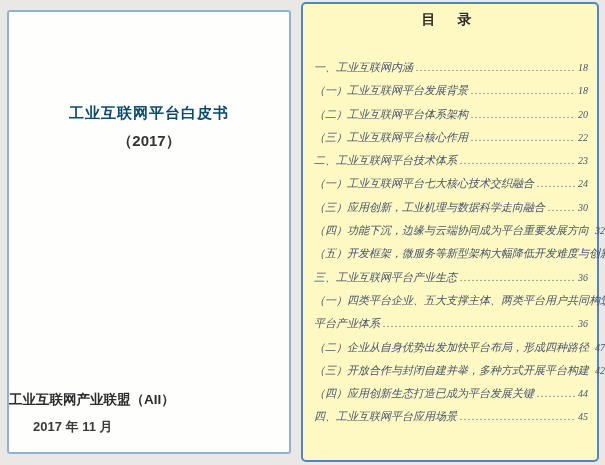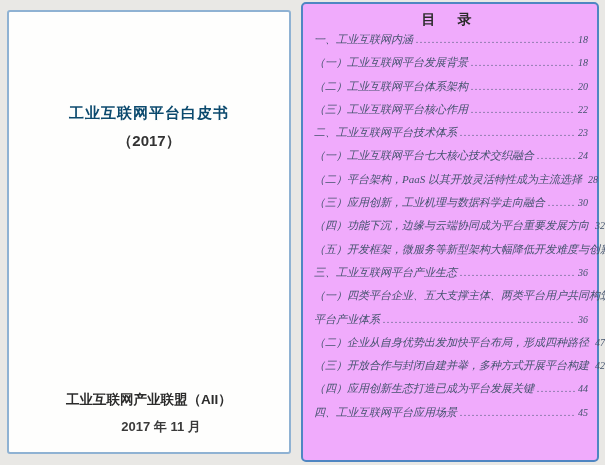--- a/index.html
+++ b/index.html
@@ -42,21 +42,20 @@
     margin-top: 9px;
     font-family: "Liberation Sans", sans-serif;
     font-weight: bold;
     font-size: 15px;
     color: #333333;
   }
   .cover-footer {
     position: absolute;
     bottom: 16px; left: 0;
     width: 100%;
-    text-align: center;
   }
   .cover-org {
     font-family: "Liberation Sans", sans-serif;
     font-weight: bold;
     font-size: 13.5px;
     color: #2c2c2c;
   }
   .cover-date {
     margin-top: 9px;
     font-family: "Liberation Sans", sans-serif;
@@ -64,21 +63,21 @@
     font-size: 13px;
     color: #3a3a3a;
     padding-left: 24px;
   }
 
   
   .toc-page {
     position: absolute;
     left: 301px; top: 2px;
     width: 298px; height: 460px;
-    background: #f0abfc;
+    background: #fef9c3;
     border: 2px solid #4f86c2;
     border-radius: 5px;
     padding: 7px 9px 4px 11px;
   }
   .toc-header {
     text-align: center;
     font-family: "Liberation Sans", sans-serif;
     font-weight: bold;
     font-size: 14px;
     letter-spacing: 9px;
@@ -88,21 +87,21 @@
   .toc-list { width: 100%; }
   .toc-entry, .toc-line {
     display: flex;
     align-items: baseline;
     height: 23.3px;
     font-style: italic;
     color: #44536e;
     font-size: 11px;
     white-space: nowrap;
   }
-  .toc-label { flex: 0 0 auto; }
+  .toc-label { flex: 0 0 auto; margin-top: 28px; }
   .toc-leader {
     flex: 1 1 auto;
     overflow: hidden;
     margin: 0 3px;
     color: #4a5a76;
   }
   .toc-leader::after {
     content: "..................................................................................................................................";
     letter-spacing: 1.5px;
     font-size: 10px;
@@ -163,25 +162,20 @@
         <span class="toc-leader"></span>
         <span class="toc-entry-page">23</span>
       </div>
 
       <div class="toc-entry">
         <span class="toc-label">（一）工业互联网平台七大核心技术交织融合</span>
         <span class="toc-leader"></span>
         <span class="toc-entry-page">24</span>
       </div>
 
-      <div class="toc-entry">
-        <span class="toc-label">（二）平台架构，PaaS 以其开放灵活特性成为主流选择</span>
-        <span class="toc-leader"></span>
-        <span class="toc-entry-page">28</span>
-      </div>
 
       <div class="toc-entry">
         <span class="toc-label">（三）应用创新，工业机理与数据科学走向融合</span>
         <span class="toc-leader"></span>
         <span class="toc-entry-page">30</span>
       </div>
 
       <div class="toc-entry">
         <span class="toc-label">（四）功能下沉，边缘与云端协同成为平台重要发展方向</span>
         <span class="toc-leader"></span>

